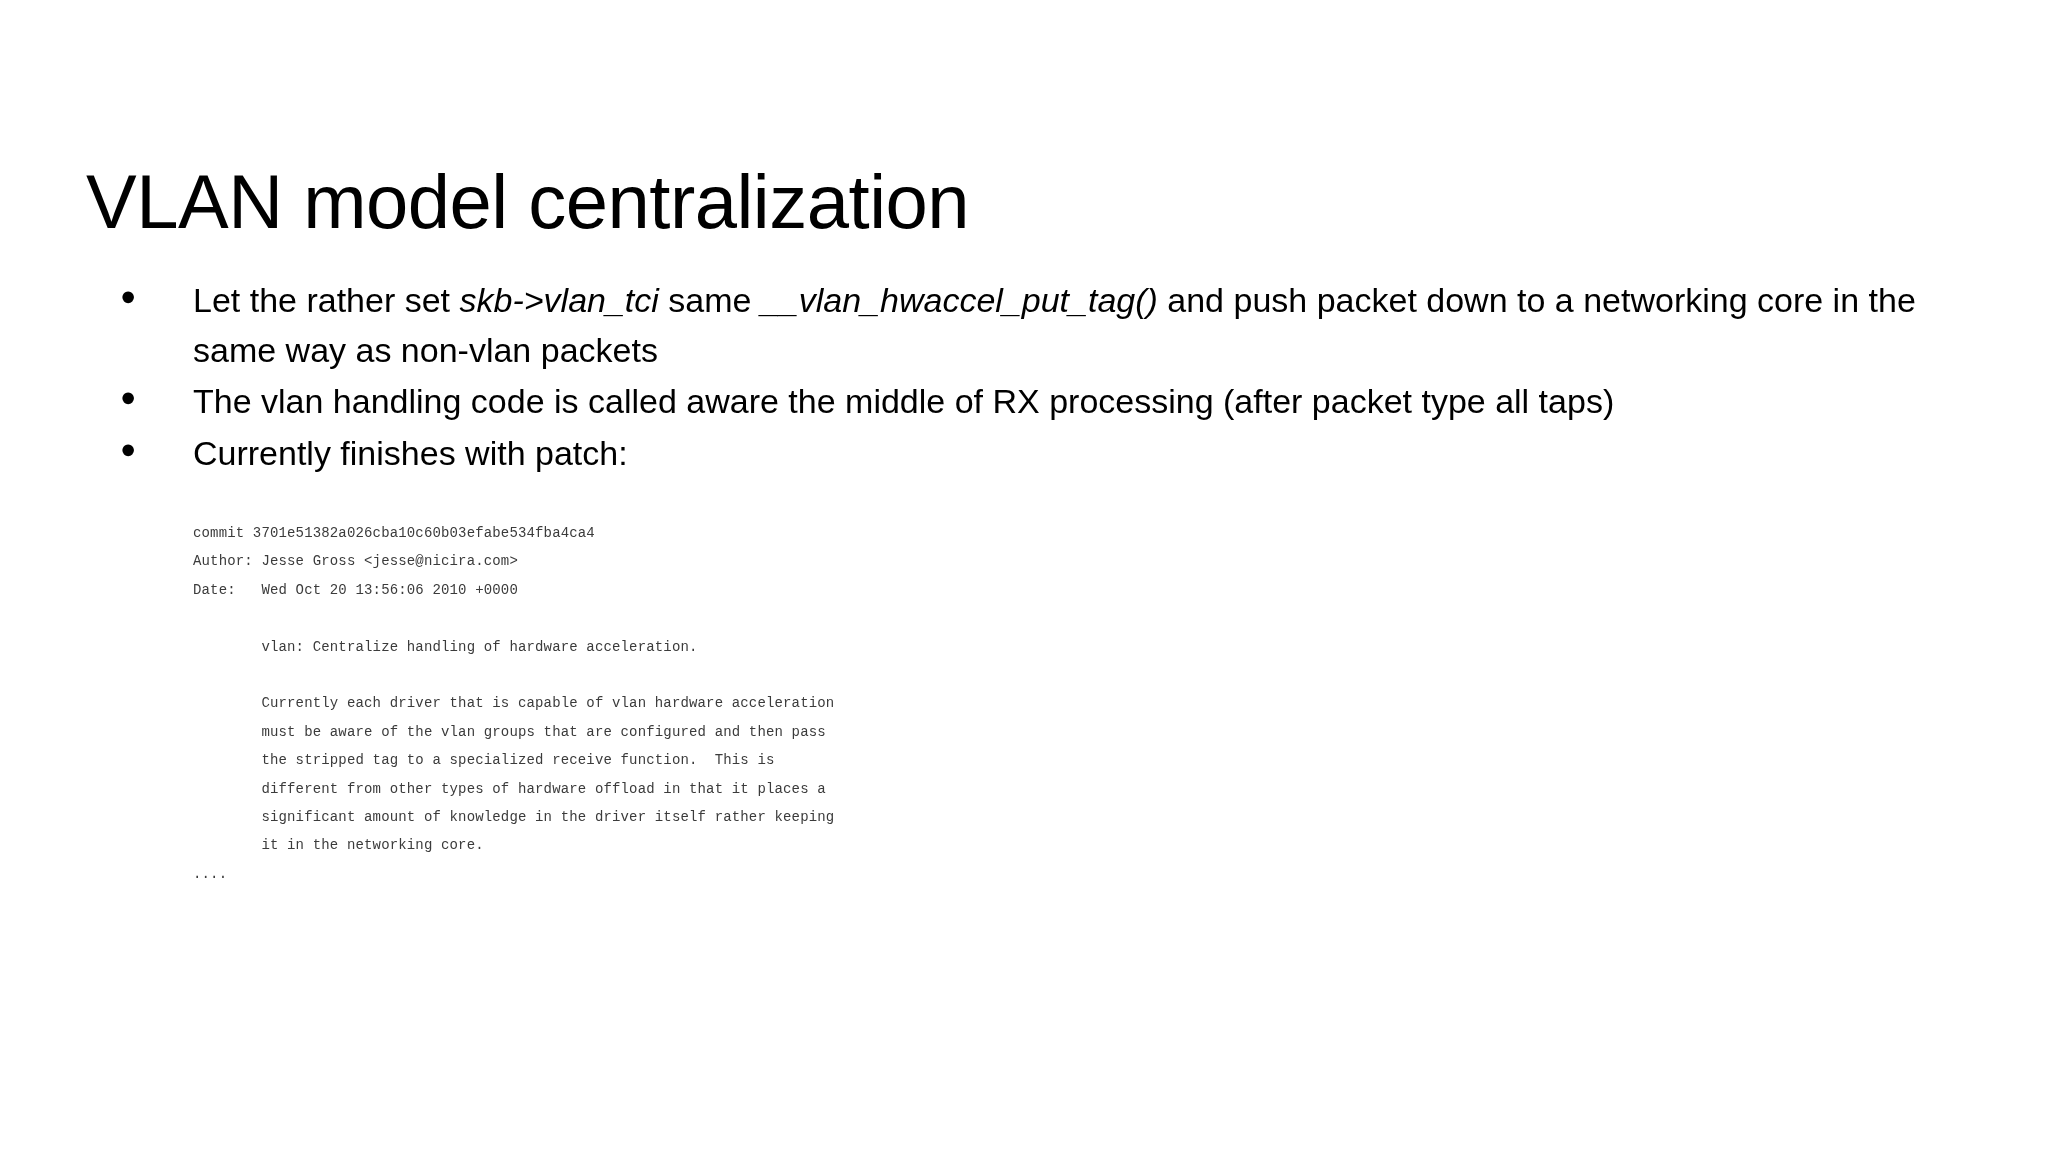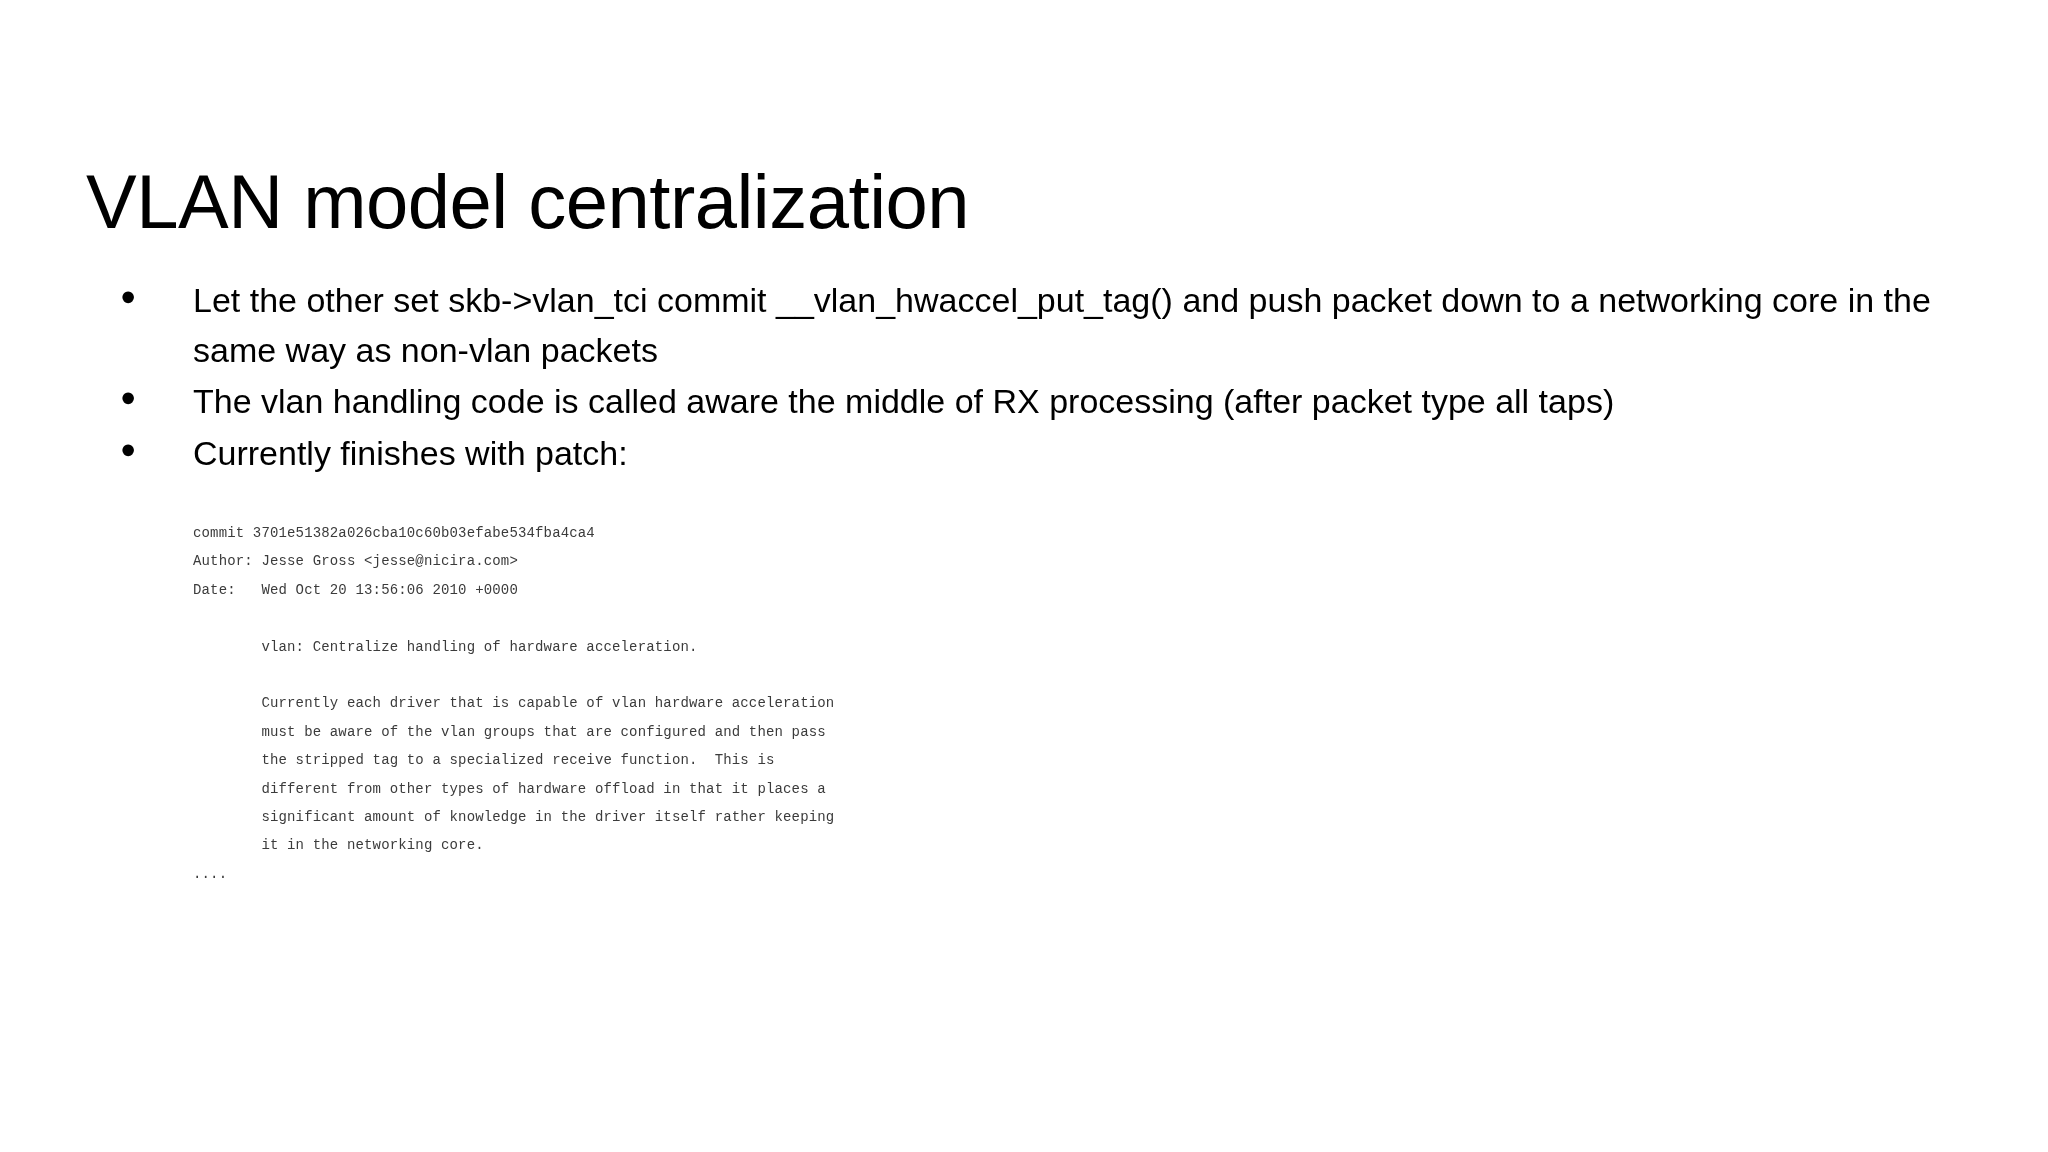--- a/index.html
+++ b/index.html
@@ -67,20 +67,21 @@
     line-height: 1.52;
     color: #000000;
     text-align: left;
   }
 
   .bullet-text {
     display: block;
   }
 
   .code-ital {
+    font-style: italic;
   }
 
   
   .commit-block {
     position: absolute;
     left: 193px;
     top: 505px;
     font-family: "Liberation Mono", "DejaVu Sans Mono", monospace;
     font-size: 14px;
     line-height: 28.4px;
@@ -100,21 +101,21 @@
 <body>
 
 <div class="slide">
 
   <h1 class="slide-title">VLAN model centralization</h1>
 
   <ul class="body-list">
 
     <li class="bullet-item">
       <span class="bullet-marker">●</span>
-      <span class="bullet-text"><span>Let the other set </span><span class="code-ital">skb-&gt;vlan_tci</span><span> commit </span><span class="code-ital">__vlan_hwaccel_put_tag()</span><span> and push packet down to a networking core in the same way as non-vlan packets</span></span>
+      <span class="bullet-text"><span>Let the rather set </span><span class="code-ital">skb-&gt;vlan_tci</span><span> same </span><span class="code-ital">__vlan_hwaccel_put_tag()</span><span> and push packet down to a networking core in the same way as non-vlan packets</span></span>
     </li>
 
     <li class="bullet-item">
       <span class="bullet-marker">●</span>
       <span class="bullet-text">The vlan handling code is called aware the middle of RX processing (after packet type all taps)</span>
     </li>
 
     <li class="bullet-item">
       <span class="bullet-marker">●</span>
       <span class="bullet-text">Currently finishes with patch:</span>

